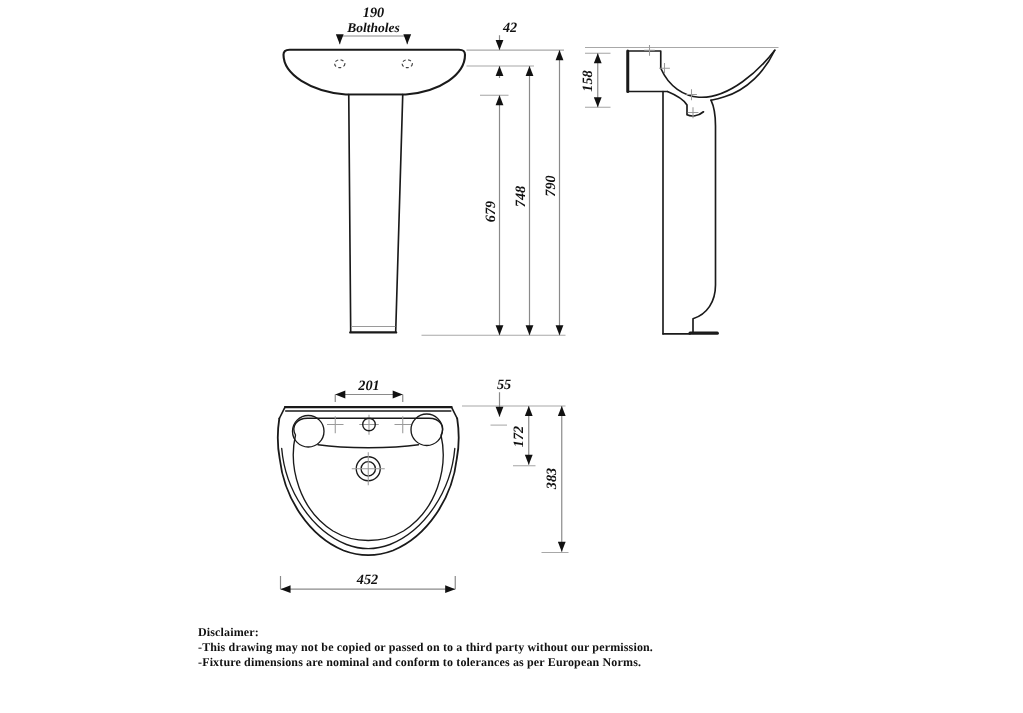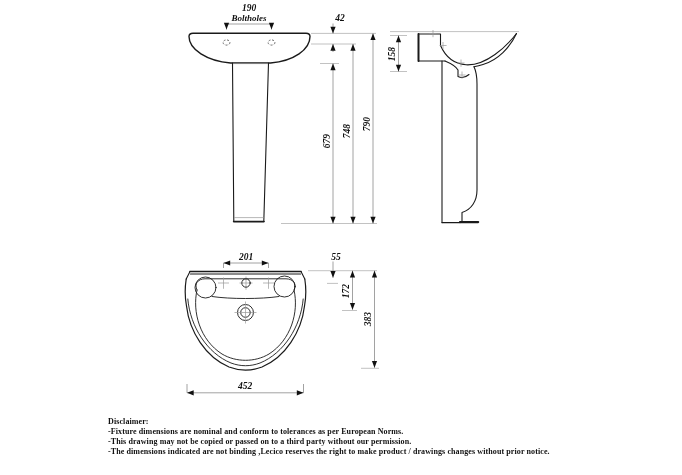--- a/index.html
+++ b/index.html
@@ -6,21 +6,21 @@
   .stage{position:relative;width:628px;height:475px;background:#fff;overflow:hidden;
          font-family:"Liberation Serif",serif;}
   svg{position:absolute;left:0;top:0;}
   .obj{stroke:#1a1a1a;stroke-width:1.1;fill:none;stroke-linecap:round;stroke-linejoin:round;}
   .dimline{stroke:#8a8a8a;stroke-width:0.8;fill:none;}
   .ext{stroke:#a8a8a8;stroke-width:0.7;fill:none;}
   .cl{stroke:#9a9a9a;stroke-width:0.7;fill:none;}
   .dash{stroke:#444;stroke-width:0.8;fill:none;stroke-dasharray:2 1.6;}
   .dimtext{font:italic bold 9.5px "Liberation Serif",serif;fill:#111;}
   .dimtext-sm{font:italic bold 9px "Liberation Serif",serif;fill:#111;}
-  .disclaimer{position:absolute;left:108px;top:417px;width:470px;
+  .disclaimer{position:absolute;left:132px;top:417px;width:470px;
               font:bold 8px "Liberation Serif",serif;color:#111;line-height:10px;
               letter-spacing:0.1px;white-space:nowrap;}
 </style>
 </head>
 <body>
 
 <div class="stage">
 
 <svg width="682" height="475" viewBox="0 0 682 475">
   <defs>
@@ -128,18 +128,17 @@
     <text class="dimtext" transform="translate(370.5,319) rotate(-90)" text-anchor="middle">383</text>
 
     <text class="dimtext" x="245" y="389" text-anchor="middle">452</text>
     <path class="dimline" d="M187,392.8 H303.5" marker-start="url(#arr)" marker-end="url(#arr)"></path>
     <path class="dimline" d="M187,392.8 V384 M303.5,392.8 V384"></path>
   </g>
 </svg>
 
   <div class="disclaimer">
     <div>Disclaimer:</div>
+    <div>-This drawing may not be copied or passed on to a third party without our permission.</div>
     <div>-Fixture dimensions are nominal and conform to tolerances as per European Norms.</div>
-    <div>-This drawing may not be copied or passed on to a third party without our permission.</div>
-    <div>-The dimensions indicated are not binding ,Lecico reserves the right to make product / drawings changes without prior notice.</div>
   </div>
 
 </div>
 
 </body></html>

